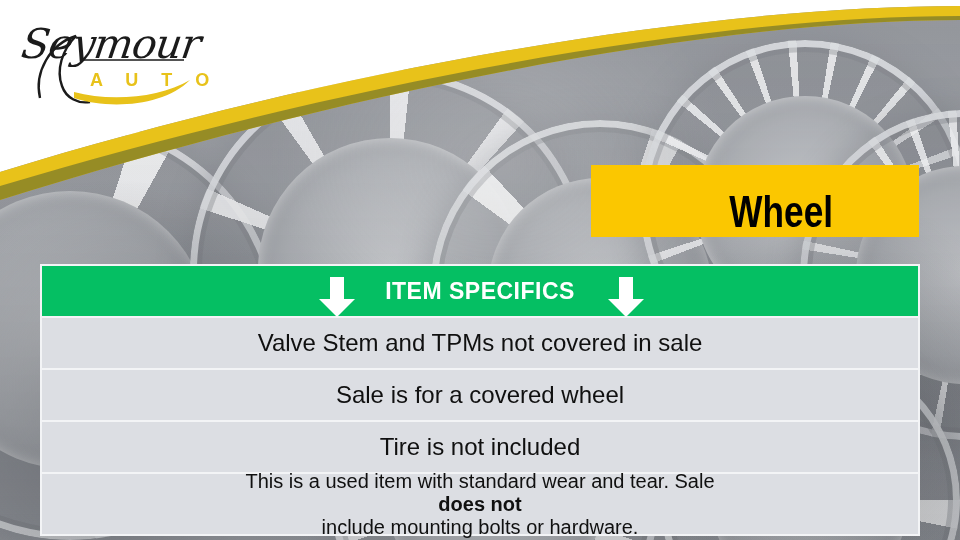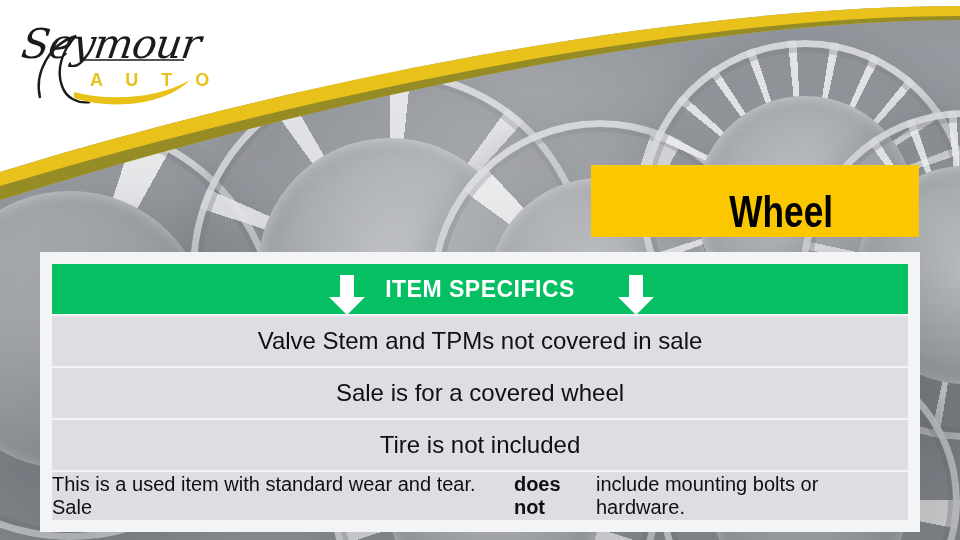--- a/index.html
+++ b/index.html
@@ -79,41 +79,41 @@
   }
   .banner .txt{
     font-family:"Liberation Sans",sans-serif;font-weight:bold;
     font-size:44px;color:#000;letter-spacing:0px;
     transform:scaleX(.80);transform-origin:center;
     padding-left:66px;white-space:nowrap;
   }
 
   
   .table{
-    position:absolute;left:40px;top:252px;width:880px;
-    background:#f3f4f6;padding:12px;box-sizing:border-box;
+    position:absolute;left:40px;top:264px;width:880px;
+    background:#f3f4f6;padding:2px;box-sizing:border-box;
   }
   .hdr{
     position:relative;height:50px;background:#05bf63;
     display:flex;align-items:center;justify-content:center;
   }
   .hdr .label{
     font-family:"Liberation Sans",sans-serif;font-weight:bold;
     font-size:23px;color:#fff;letter-spacing:.5px;
   }
   .arrow{position:absolute;top:11px;width:38px;height:40px;}
   .arrow.left{left:276px;}
   .arrow.right{left:565px;}
 
   .row{
     background:#dcdee3;height:50px;margin-top:2px;
     display:flex;align-items:center;justify-content:center;
     font-family:"Liberation Sans",sans-serif;font-size:24px;color:#101010;
   }
-  .row.last{height:48px;font-size:20px;}
+  .row.last{height:60px;font-size:20px;flex-direction:column;}
   .row.last b{font-weight:bold;}
 </style>
 </head>
 <body>
 
 <div id="slide">
 
   <div class="photo">
     <div class="base"></div>
 

